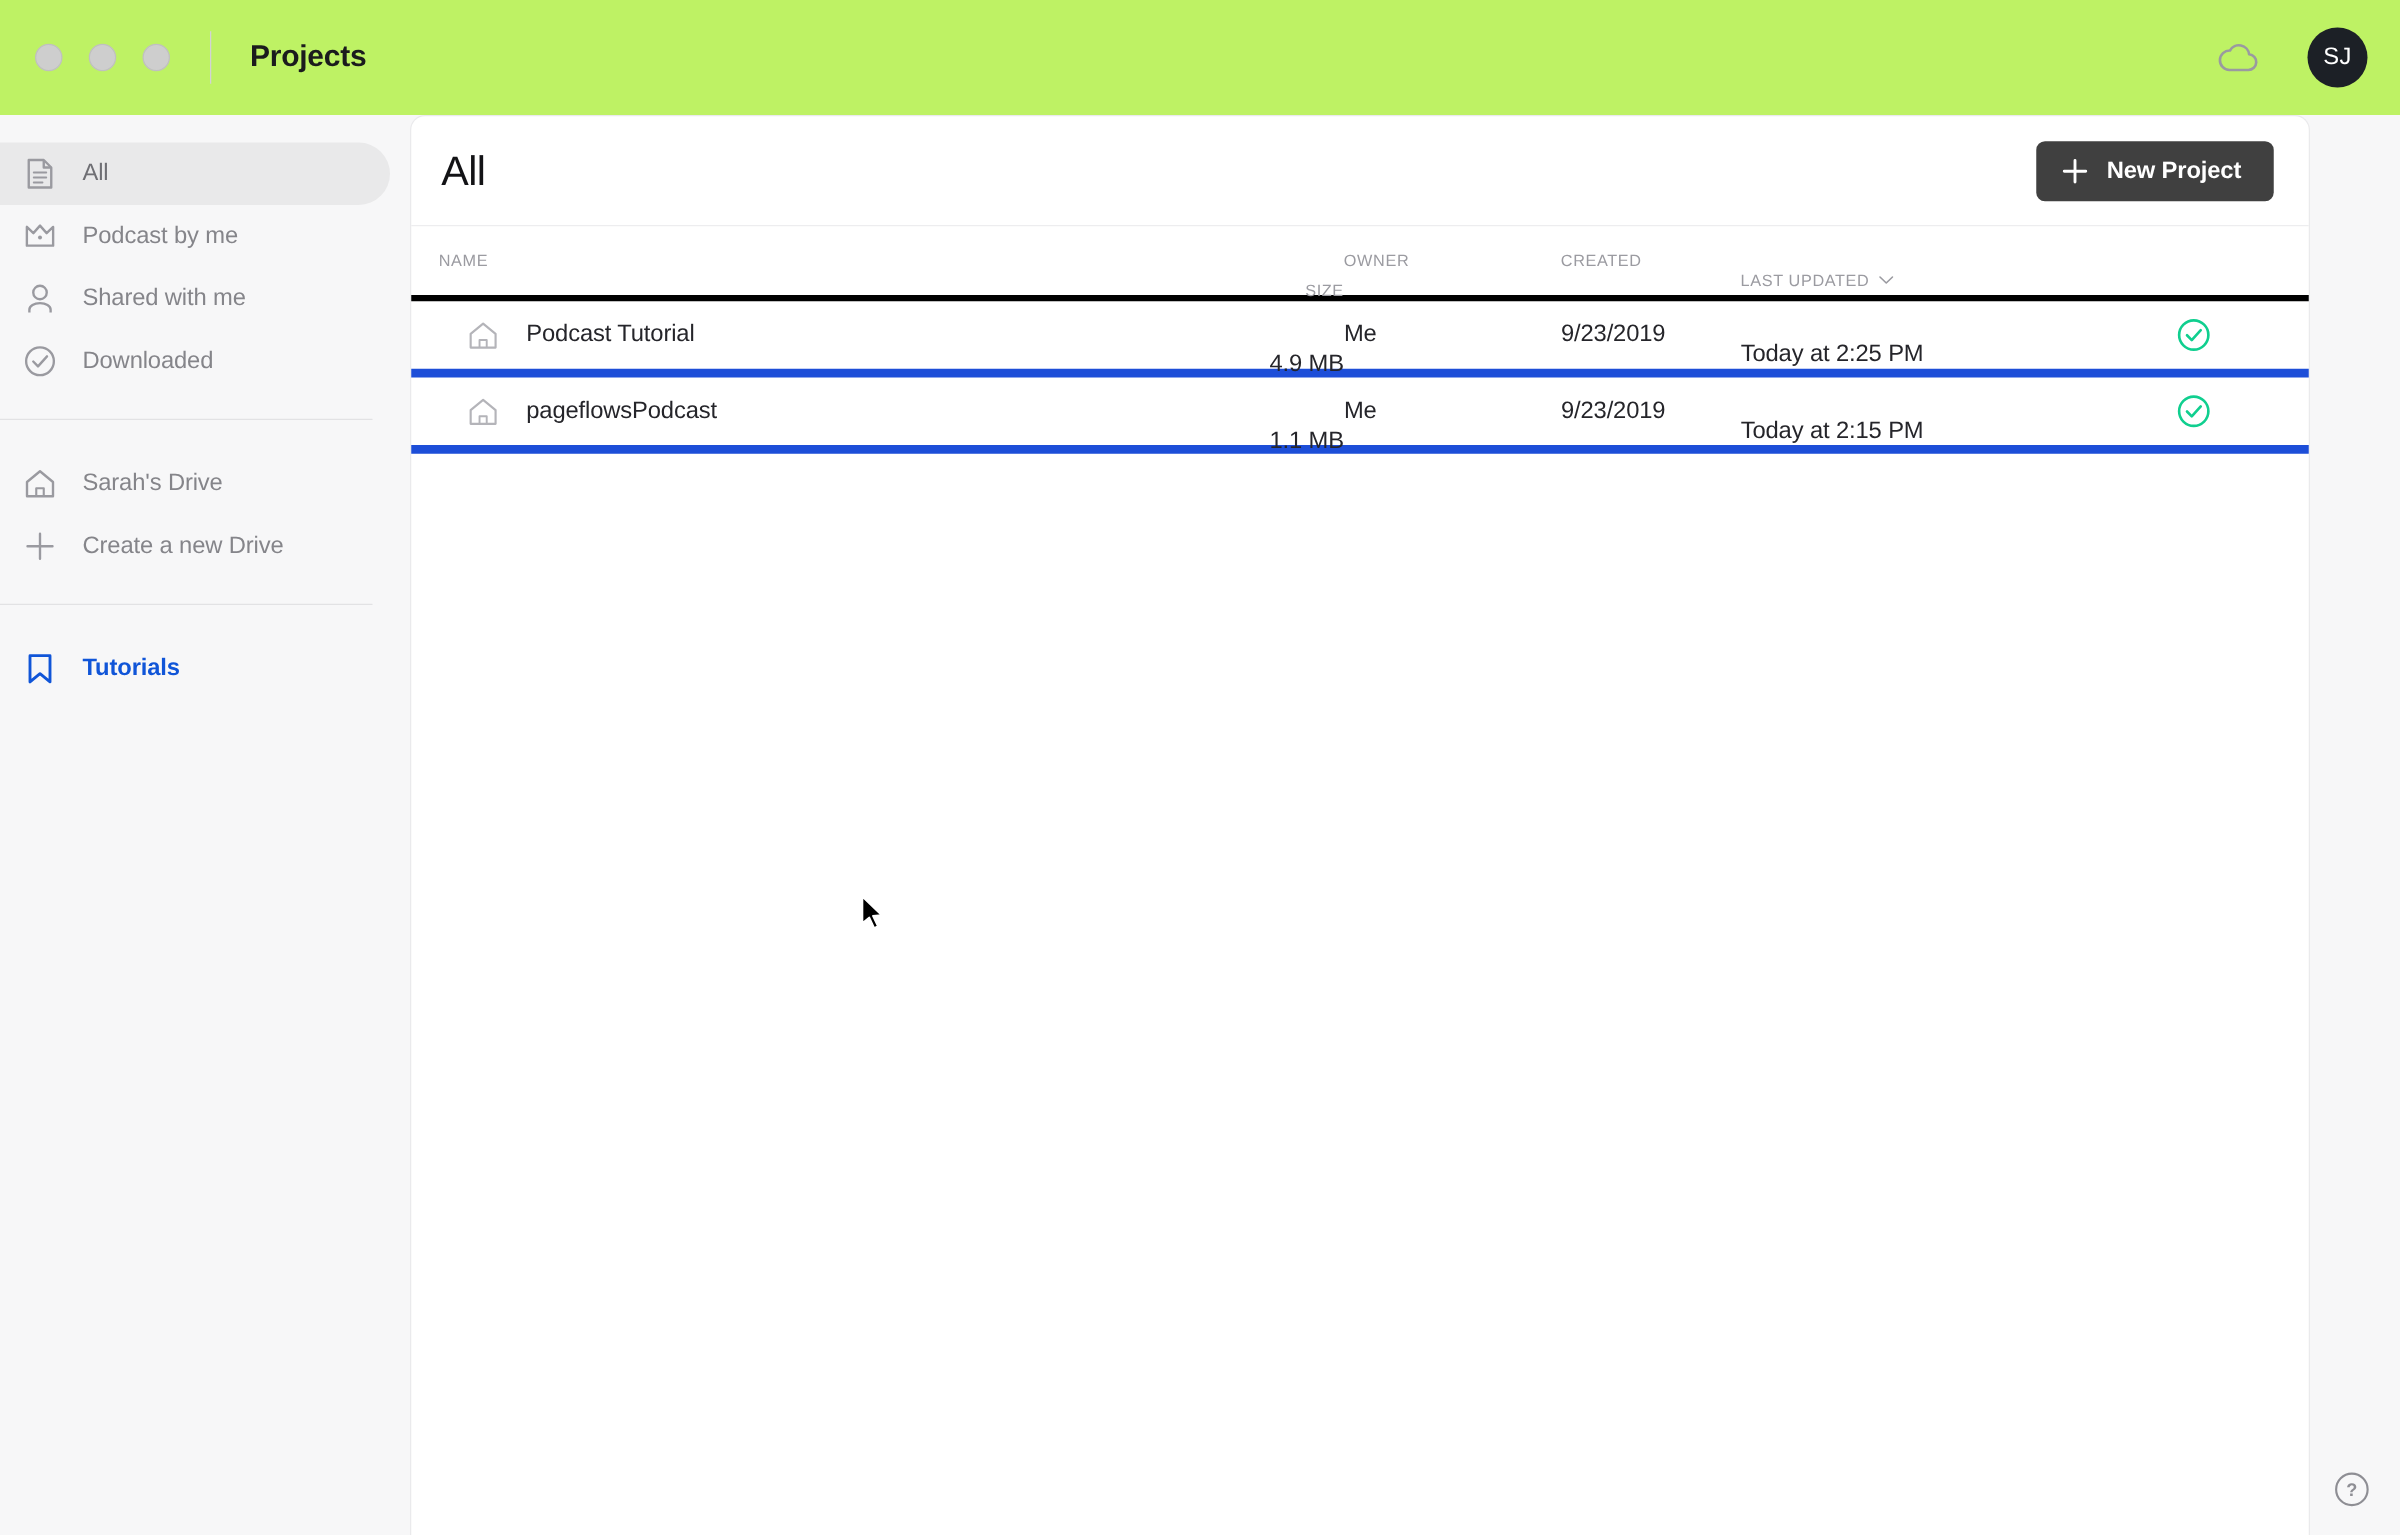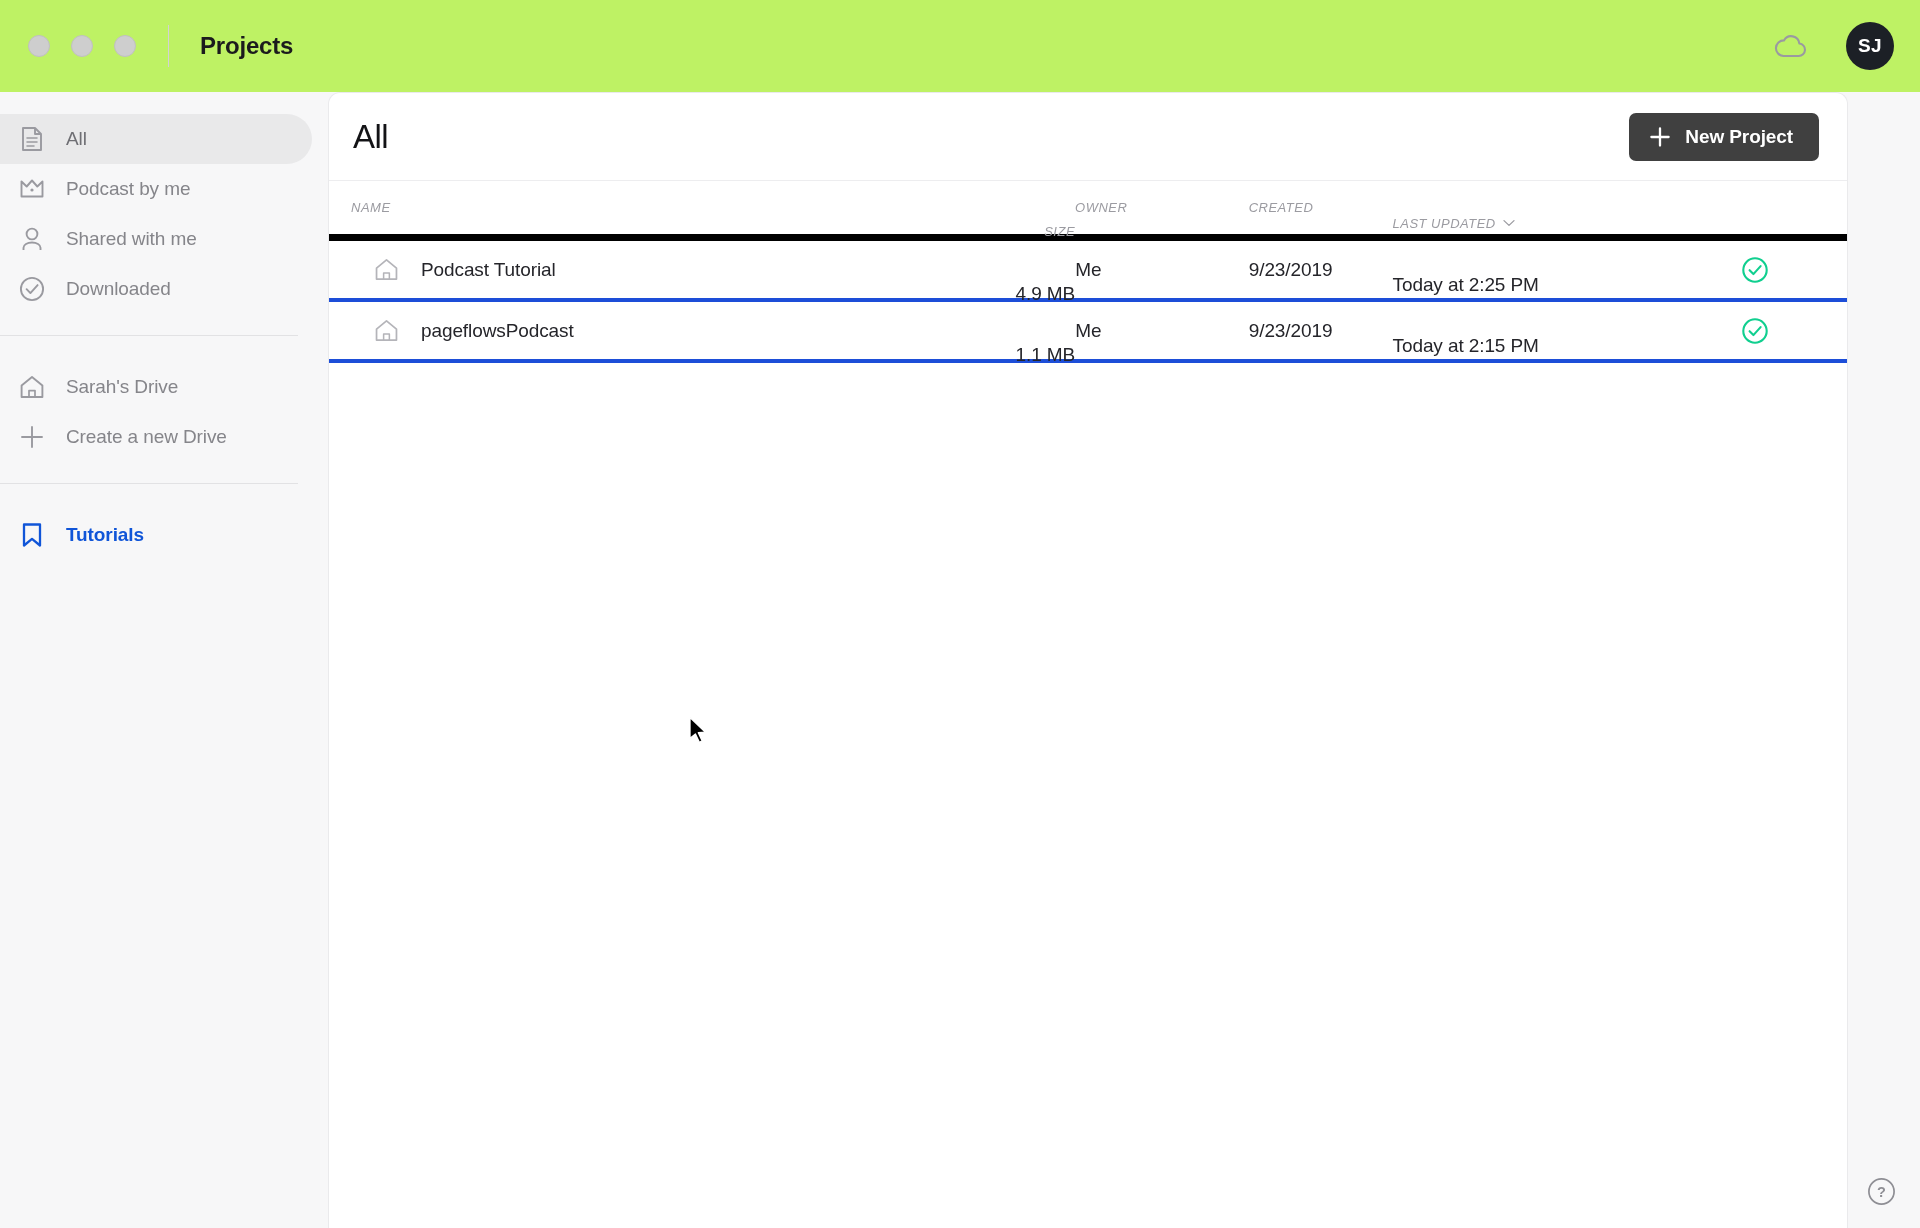--- a/index.html
+++ b/index.html
@@ -79,21 +79,21 @@
   .avatar {
     width: 48px;
     height: 48px;
     border-radius: 50%;
     background: #1c2026;
     color: #ffffff;
     display: flex;
     align-items: center;
     justify-content: center;
     font-size: 19px;
-    font-weight: 700;
+    font-weight: 400;
     letter-spacing: 0.3px;
     cursor: pointer;
   }
 
   
   .sidebar {
     position: absolute;
     top: 92px; left: 0;
     width: 328px;
     height: 1136px;
@@ -194,23 +194,22 @@
     letter-spacing: -0.1px;
   }
 
   
   .table { width: 100%; }
 
   .table-head {
     display: flex;
     align-items: center;
     height: 60px;
-    border-bottom: 7px solid #000000;
+    border-bottom: 5px solid #000000;
     padding: 0 28px 0 22px;
-    font-style: italic;
   }
   .th {
     font-size: 13px;
     color: #9b9ba1;
     letter-spacing: 0.5px;
     text-transform: uppercase;
     display: flex;
     align-items: center;
     gap: 7px;
     cursor: pointer;
@@ -219,21 +218,21 @@
   .col-name   { width: 618px; }
   .col-size   { width: 112px; text-align: right; justify-content: flex-end; margin-top: 48px; }
   .col-owner  { width: 175px; }
   .col-created{ width: 145px; }
   .col-updated{ width: 300px; margin-top: 31px; }
   .col-status { width: 130px; display: flex; justify-content: center; }
 
   .table-row {
     display: flex;
     height: 61px;
-    border-bottom: 4px solid #1d4ed8;
+    border-bottom: 7px solid #1d4ed8;
     padding: 0 28px 0 22px;
     cursor: pointer;
   }
   .td {
     font-size: 19px;
     color: #25252a;
     letter-spacing: -0.1px;
     display: flex;
     align-items: center;
   }

